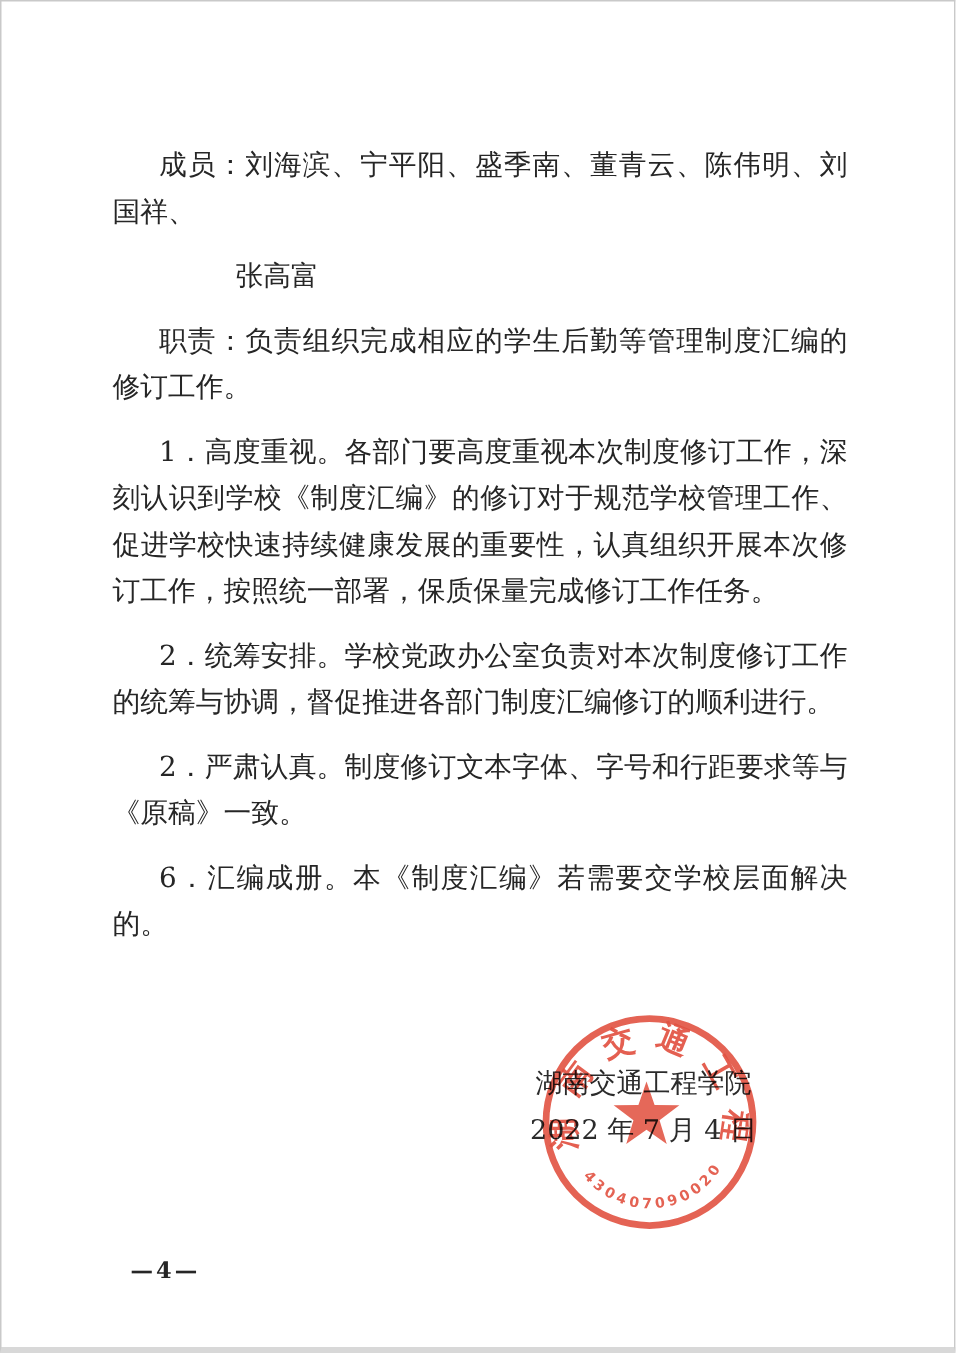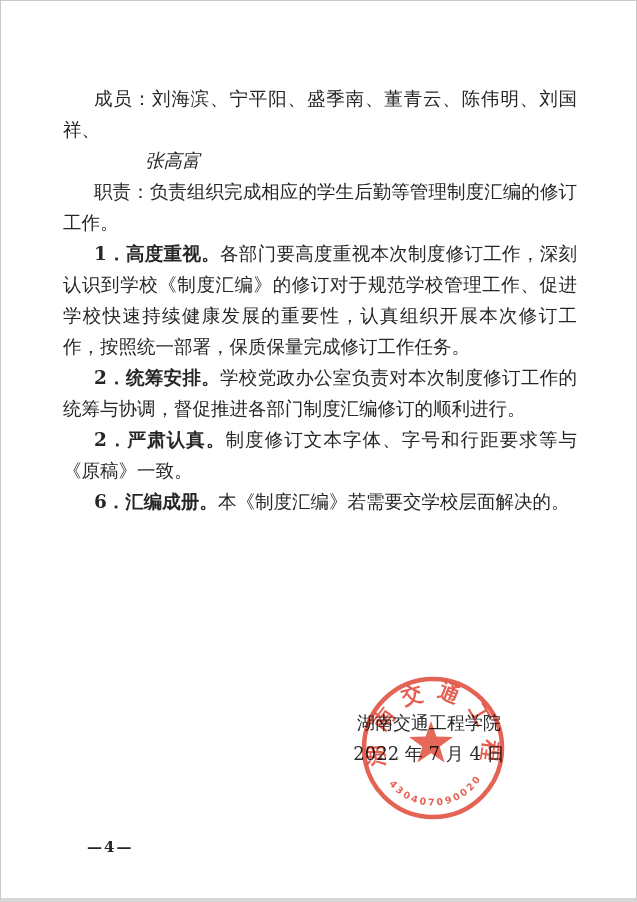--- a/index.html
+++ b/index.html
@@ -13,25 +13,25 @@
     color:#262626;
     overflow:hidden;
   }
   .content{
     position:absolute;
     left:62px;top:82px;width:514px;
     font-size:18.5px;
     line-height:31px;
     text-align:justify;
   }
-  .content p{margin:0;}
+  .content p{margin:12px;}
   .indent-first{text-indent:31px;}
-  .member-line2{padding-left:82px;font-style:italic;}
+  .member-line2{padding-left:82px;}
   .heading{font-weight:bold;text-indent:31px;font-size:19px;}
-  .lead{font-weight:bold;}
+  .lead{font-weight:normal;}
   .signature{
     position:absolute;
     left:342px;top:706px;width:172px;
     text-align:center;
     font-size:18px;
     line-height:31px;
     color:#2b2b2b;
   }
   .seal{
     position:absolute;

